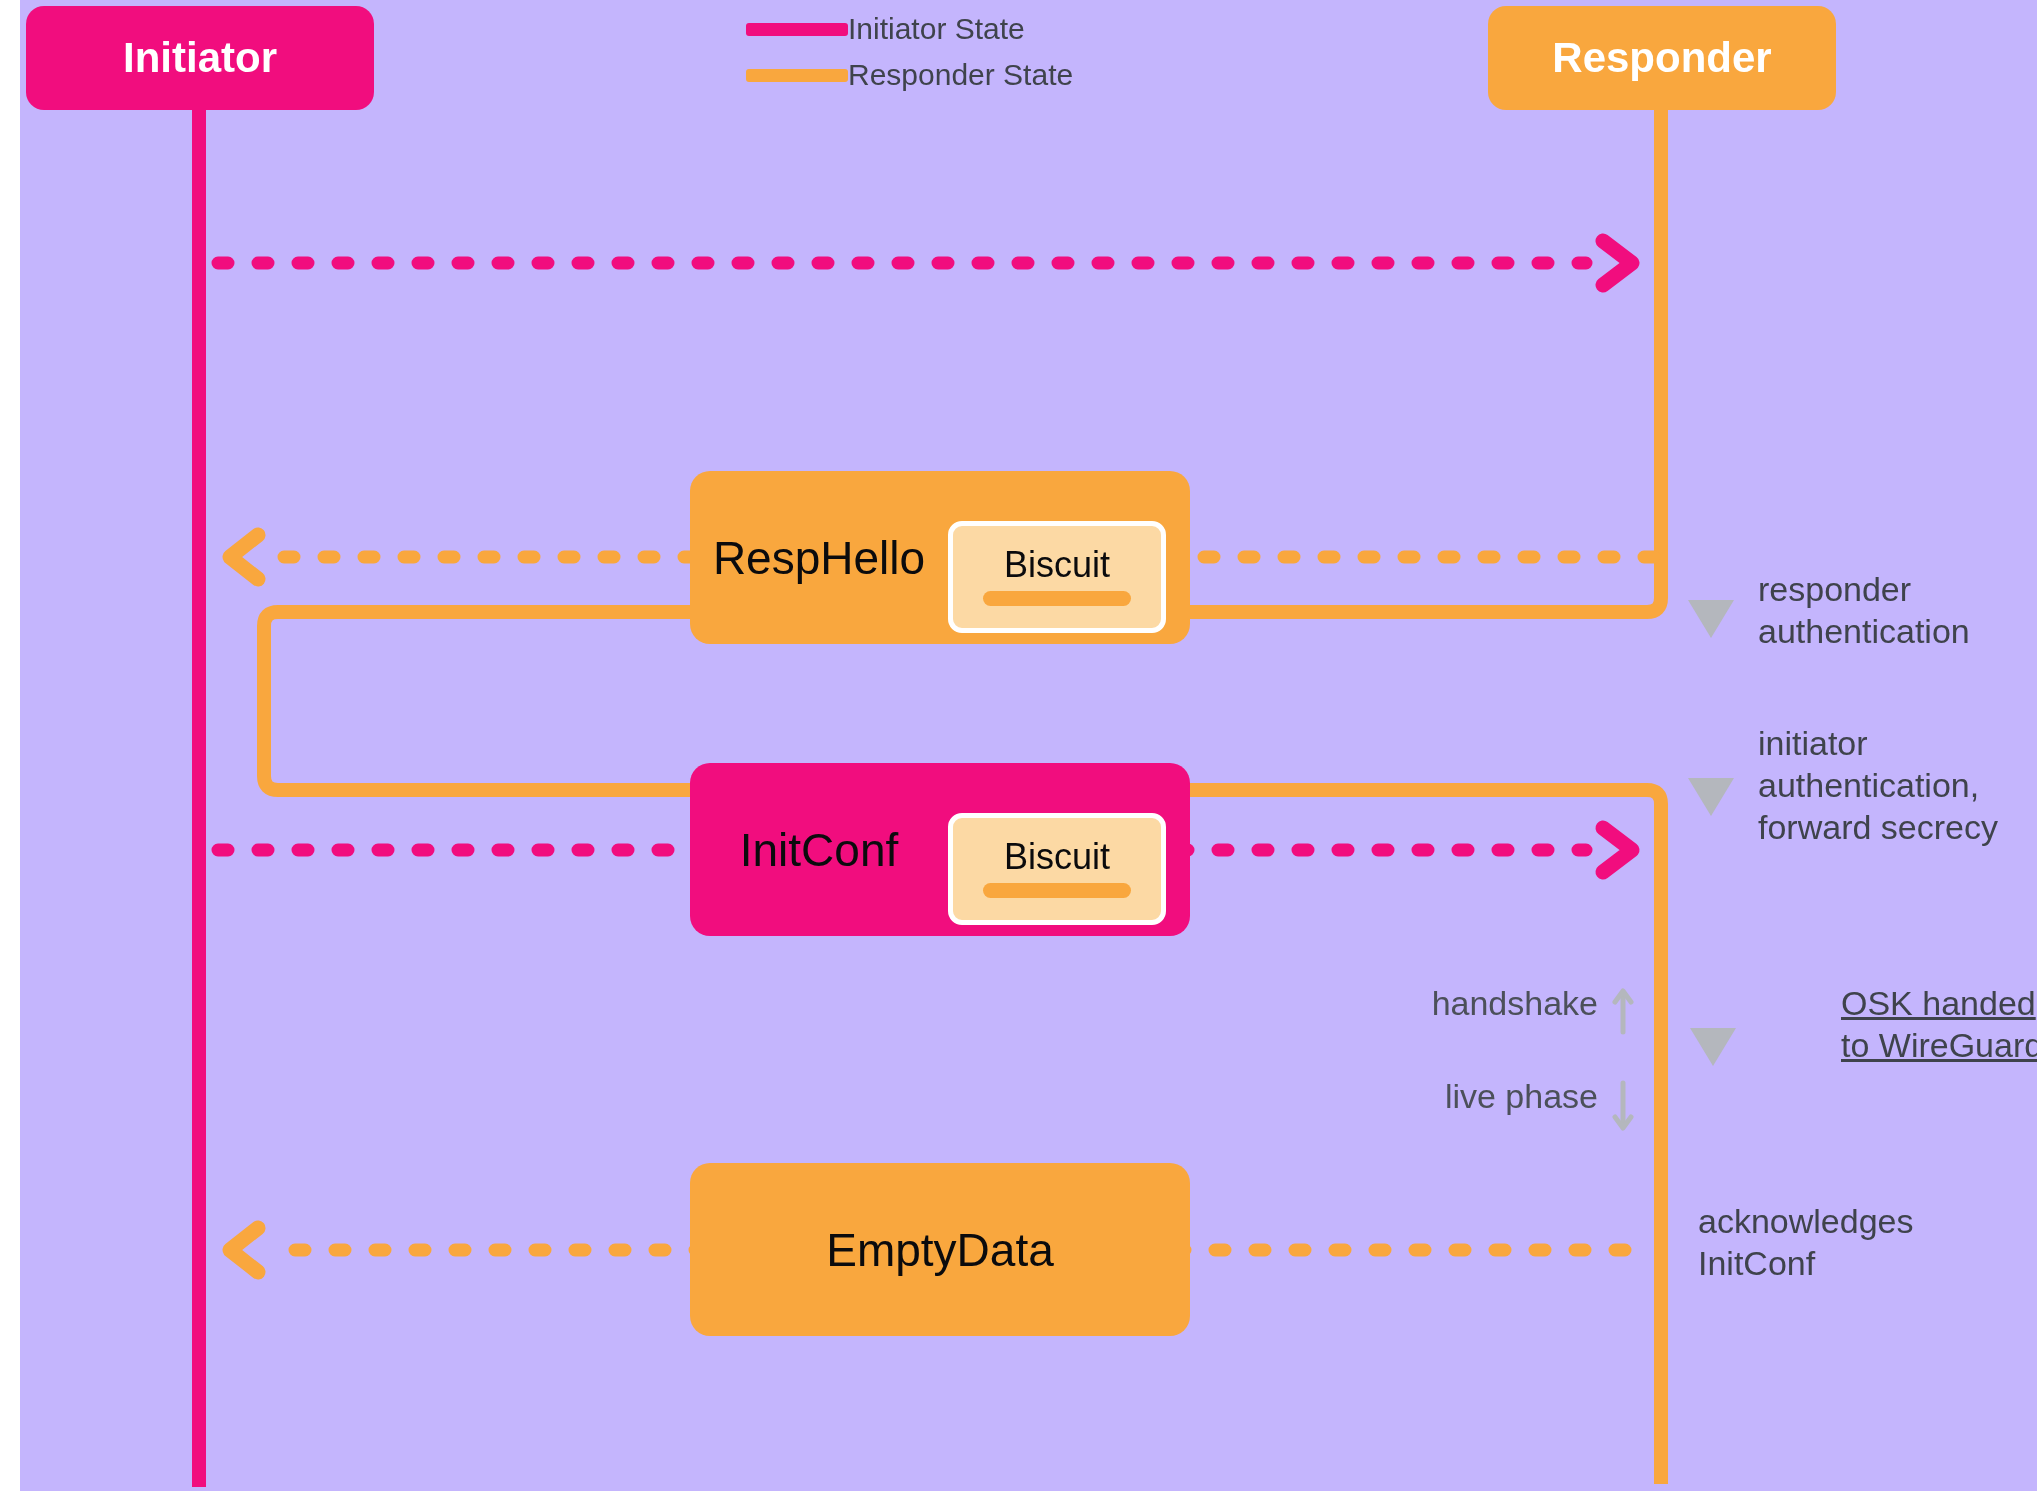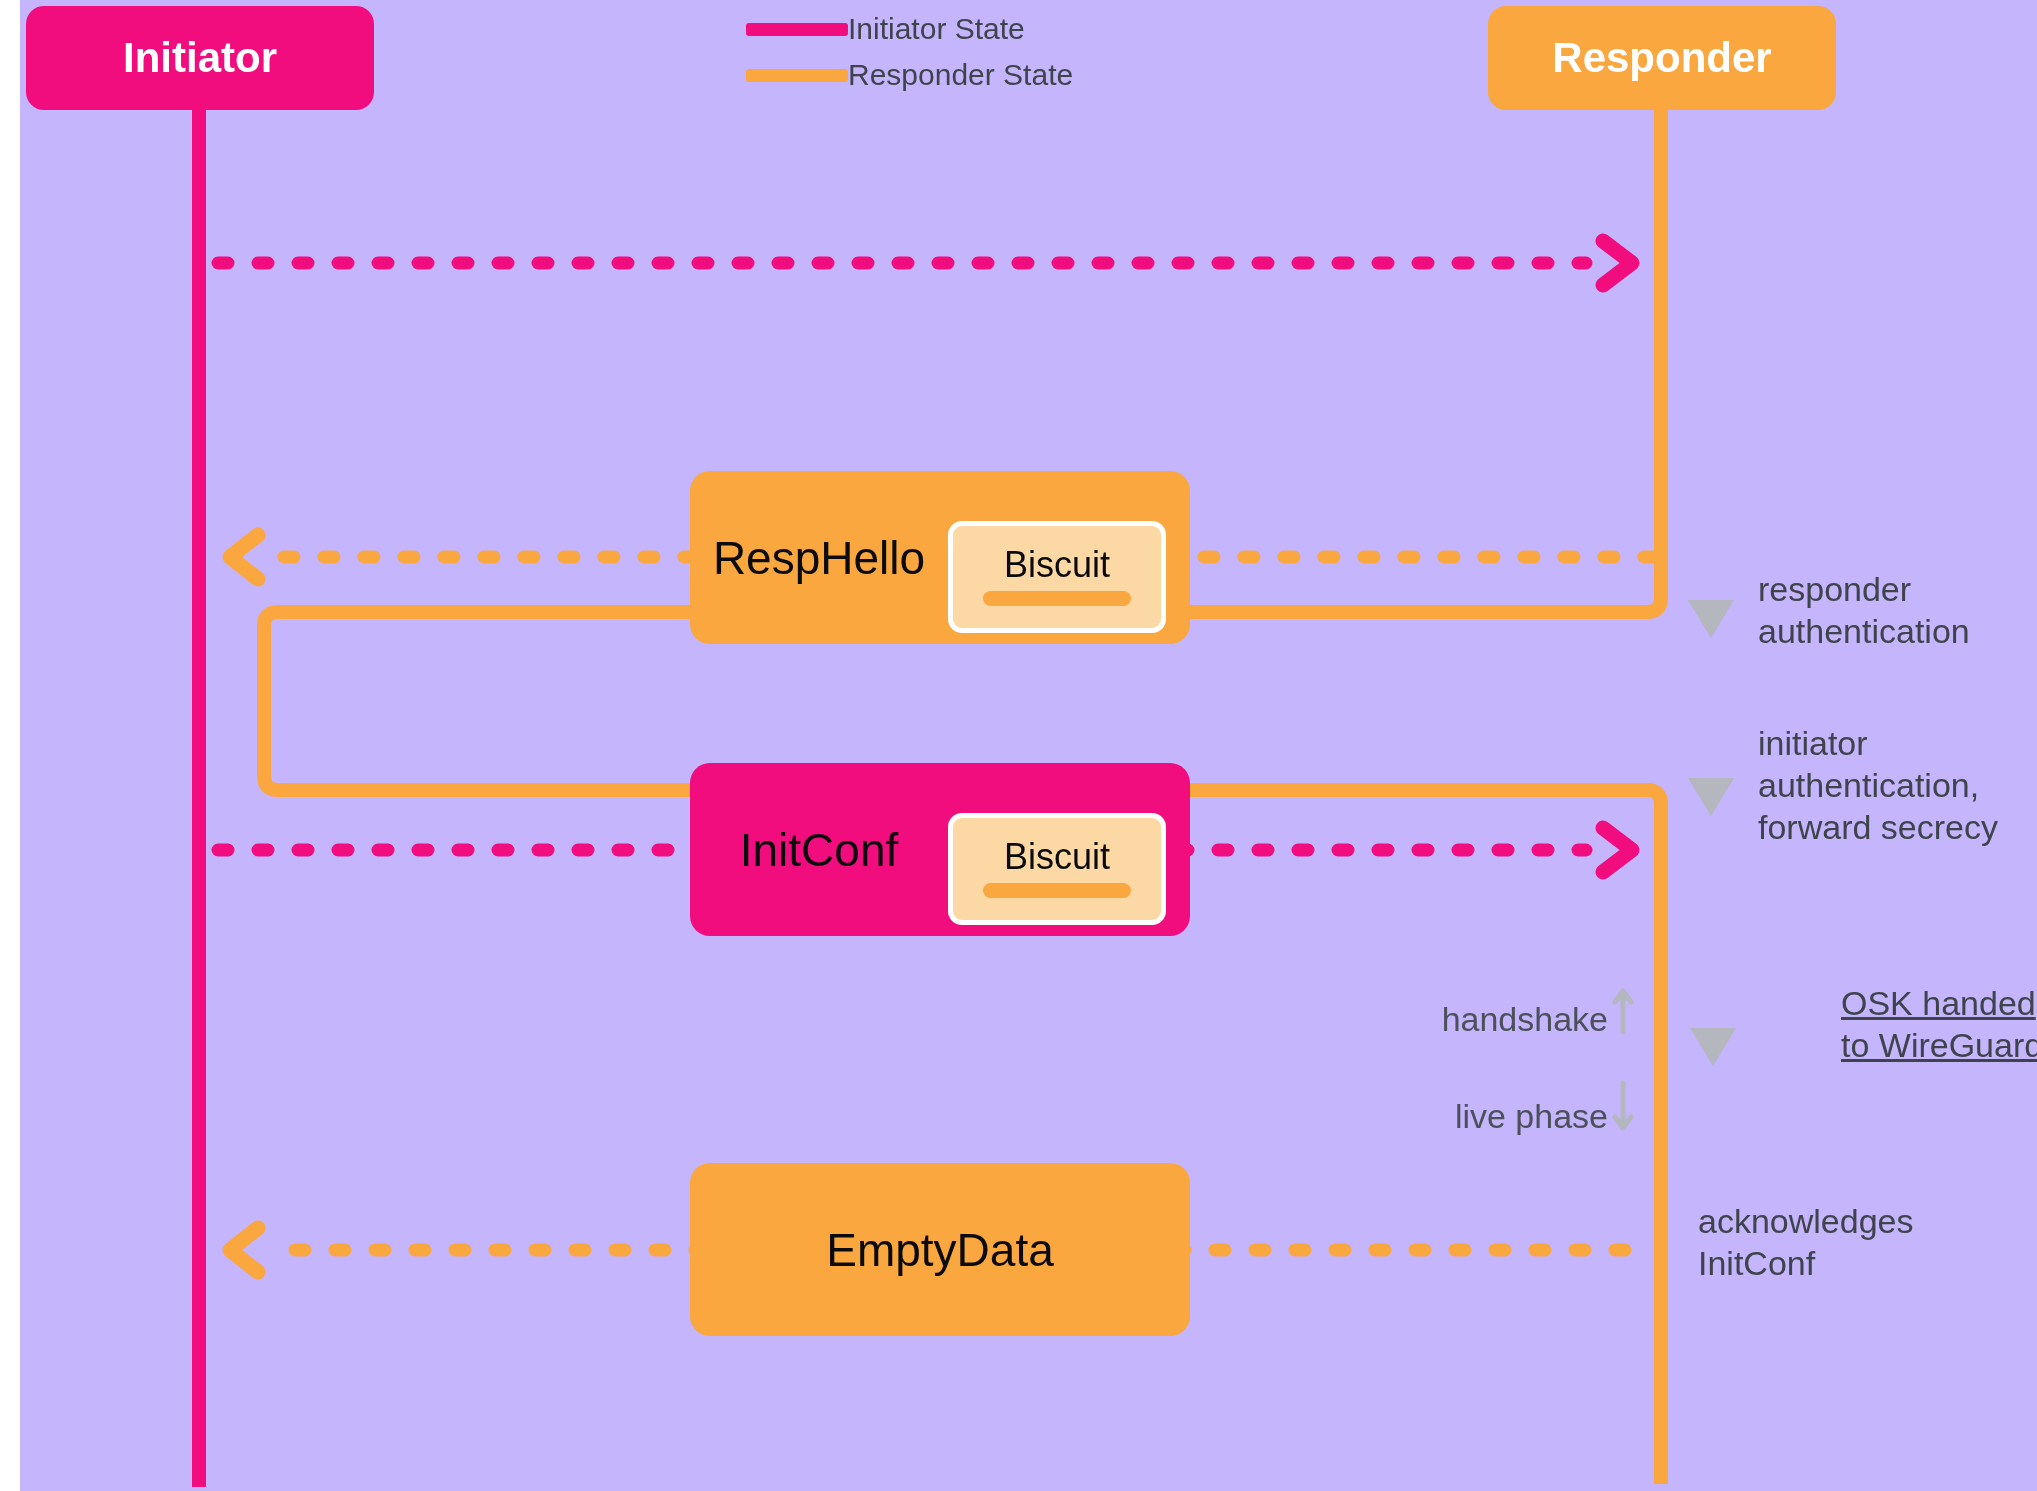--- a/index.html
+++ b/index.html
@@ -44,21 +44,21 @@
     box-sizing:border-box;display:flex;flex-direction:column;align-items:center;justify-content:center;flex:none;}
   .biscuit-label{font-size:36px;font-weight:500;color:var(--message-text);line-height:1;}
   .biscuit-pill{width:148px;height:15px;border-radius:8px;background:var(--responder-orange);margin-top:8px;}
 
   .note{position:absolute;font-size:34px;line-height:42px;color:var(--note-text);
     white-space:pre-line;z-index:2;}
   .tri-down{position:absolute;width:0;height:0;z-index:2;
     border-left:23px solid transparent;border-right:23px solid transparent;
     border-top:38px solid var(--muted-gray);}
 
-  .phase-row{position:absolute;display:flex;align-items:flex-end;gap:4px;z-index:2;
+  .phase-row{position:absolute;display:flex;align-items:flex-start;gap:14px;z-index:2;
     font-size:34px;color:var(--phase-text);}
   .phase-row .lbl{line-height:1;}
 </style>
 </head>
 <body>
 
 <div class="canvas">
 
   <svg class="layer" viewBox="0 0 2037 1491">
 

